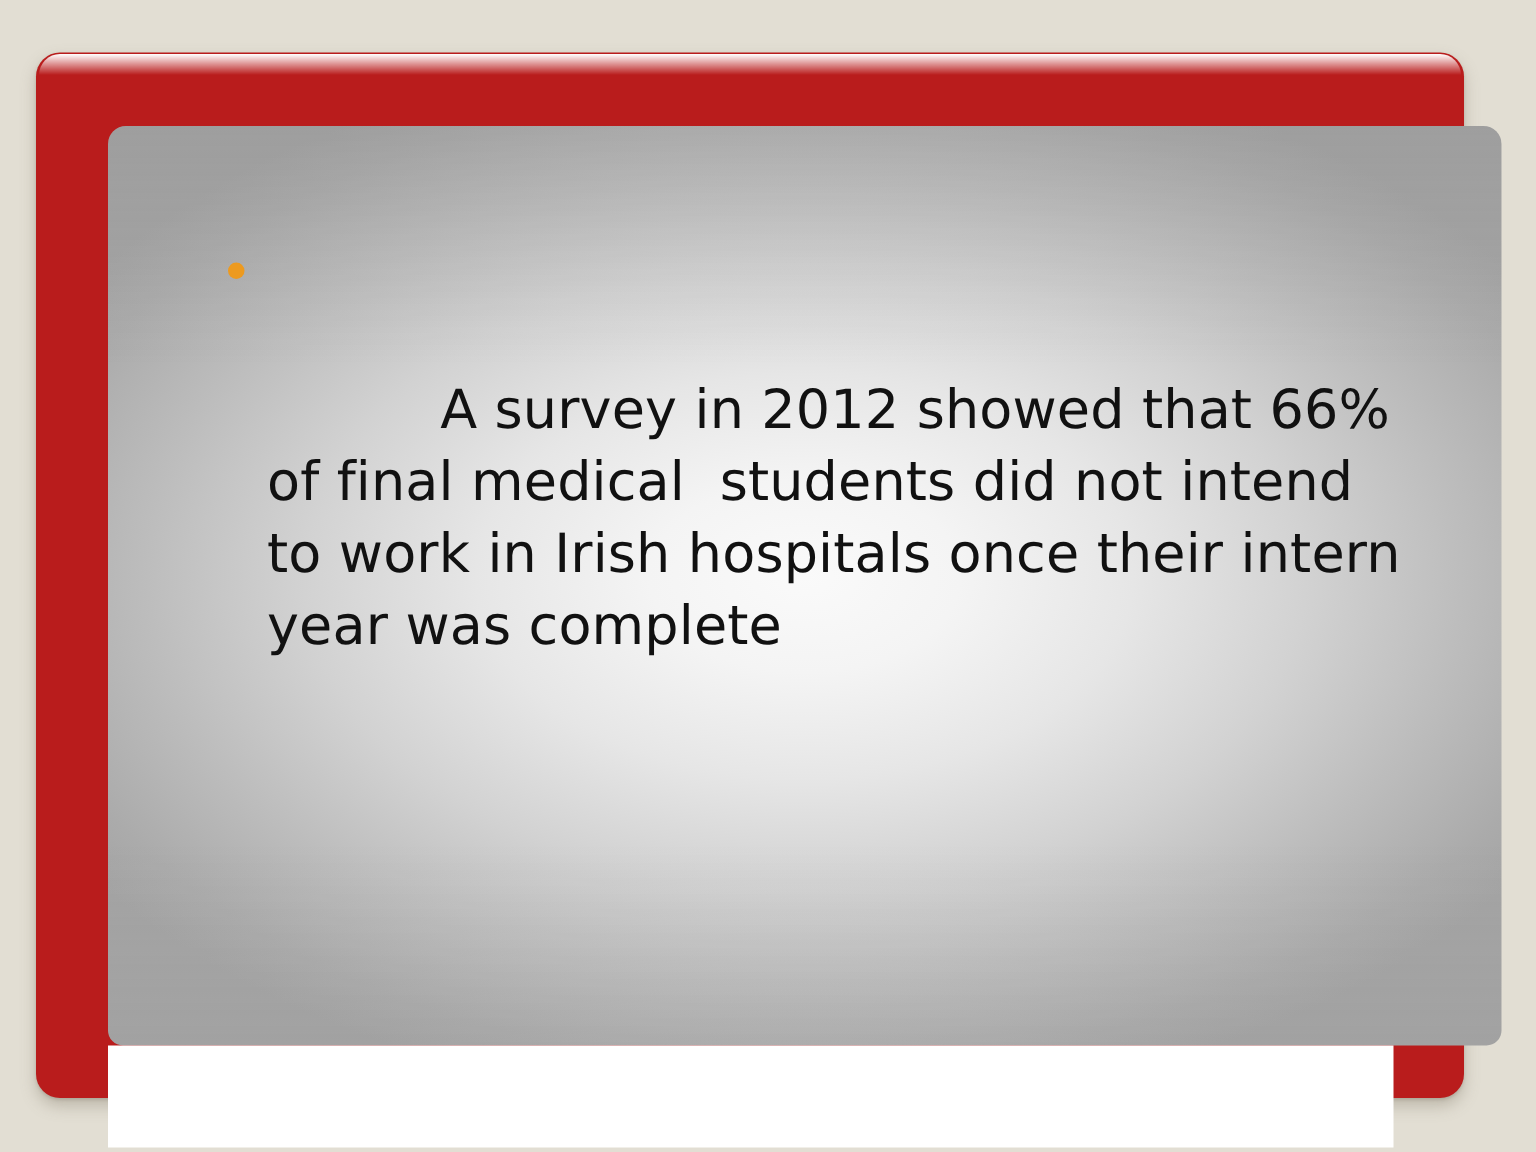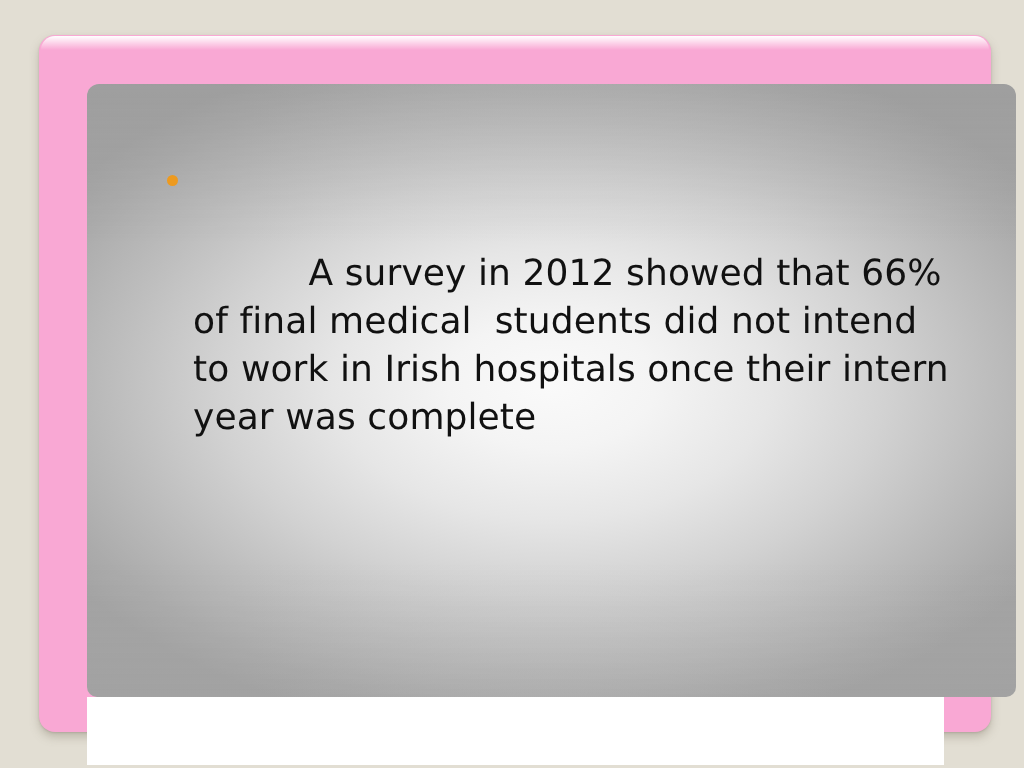--- a/index.html
+++ b/index.html
@@ -16,25 +16,25 @@
 
   #slide-root {
     position: relative;
     width: 1024px;
     height: 768px;
   }
 
   
   .slide-card {
     position: absolute;
-    left: 39px;
+    left: 24px;
     top: 35px;
     width: 952px;
     height: 697px;
-    background: #f9a8d4;
+    background: #b91c1c;
     border-radius: 16px;
     box-shadow:
       0 5px 10px rgba(120, 113, 95, 0.35),
       0 1px 2px rgba(120, 113, 95, 0.25);
   }
 
   
   .slide-card::before {
     content: "";
     position: absolute;

